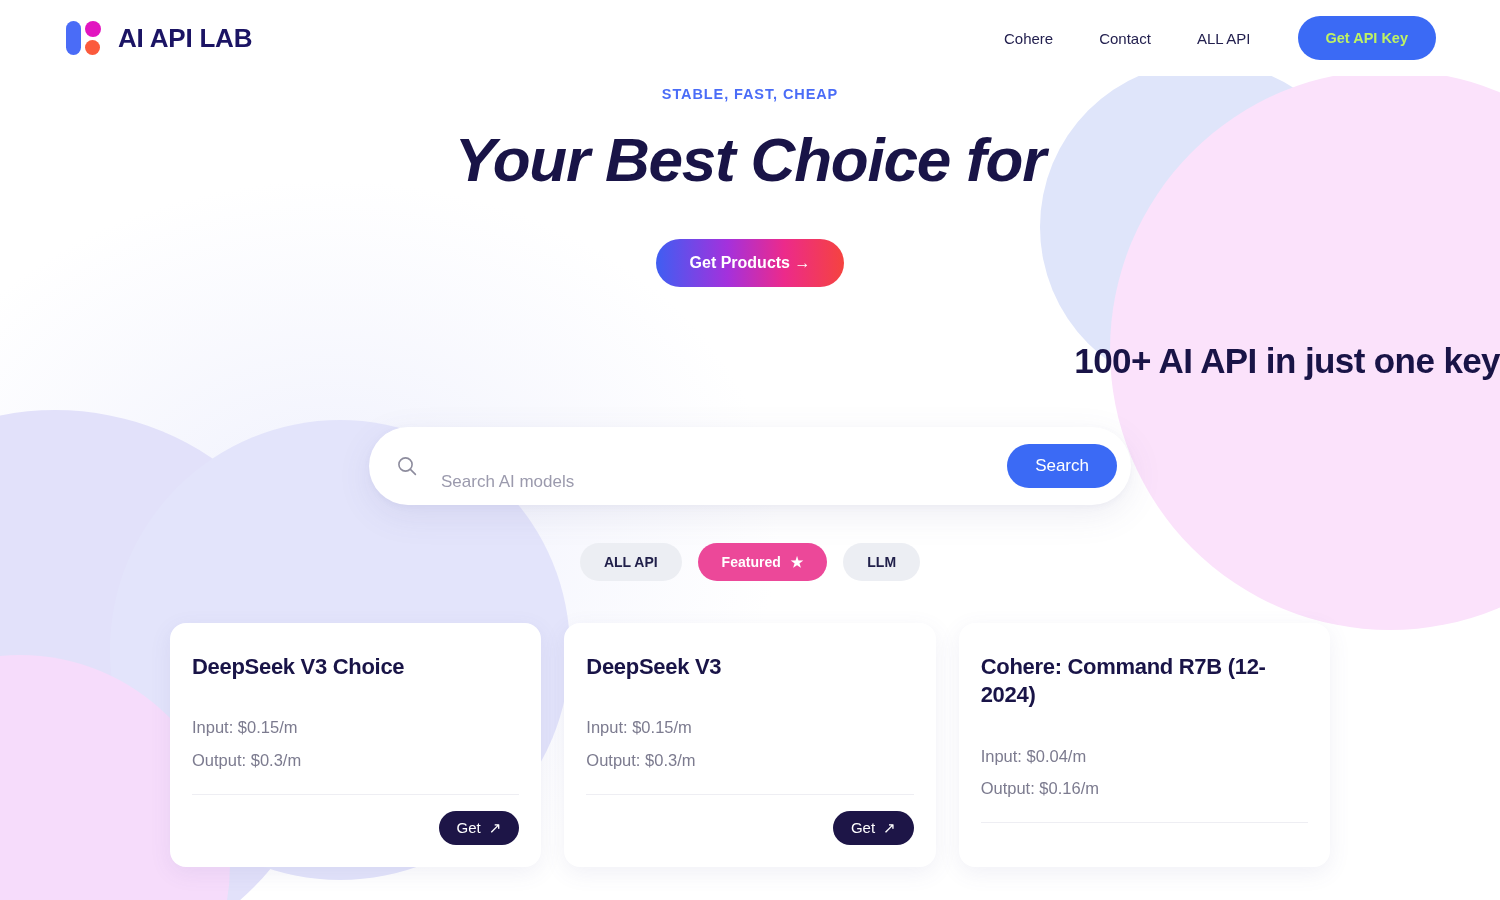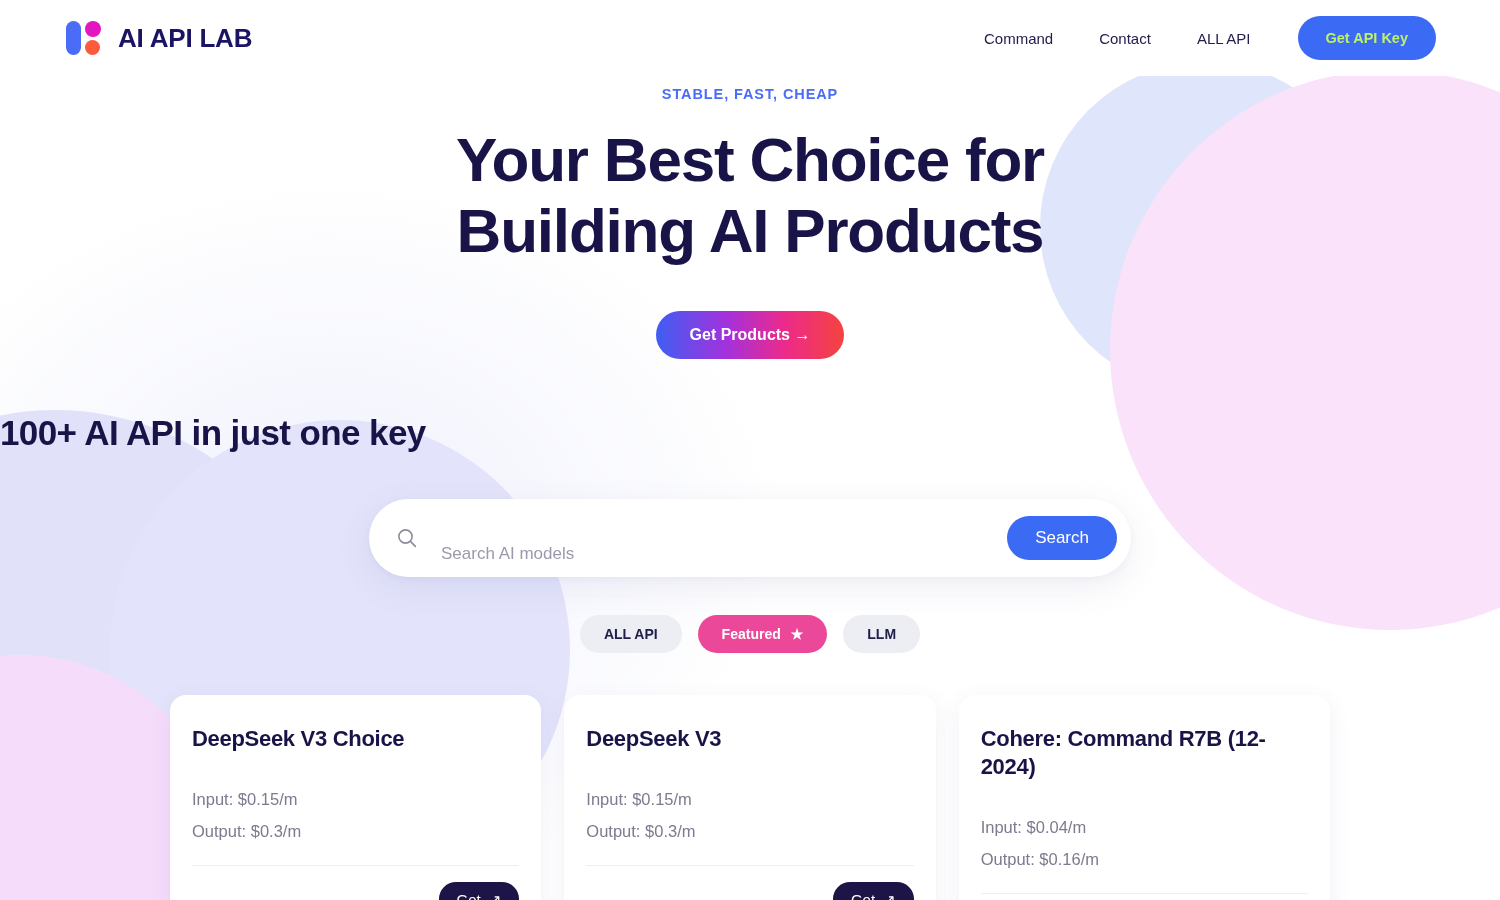--- a/index.html
+++ b/index.html
@@ -110,37 +110,37 @@
     font-size:14.5px; font-weight:700; letter-spacing:.9px;
     color:#4a6cf7;
     margin-top:0;
   }
   .hero-title {
     margin-top:22px;
     font-size:62px; line-height:1.15; font-weight:700;
     letter-spacing:-1.2px;
     color:#191447;
   }
-  .hero-title .line { display:block; }
+  .hero-title .line { display:block;font-style:italic; }
   .get-started {
     margin-top:44px;
     display:inline-flex; align-items:center; justify-content:center;
     gap:8px;
     height:48px; padding:0 34px;
     border:none; border-radius:26px;
     font-size:16px; font-weight:700; color:#fff;
     cursor:pointer;
     background:linear-gradient(90deg,#3f5ef2 0%,#a431dc 38%,#ec2a8b 68%,#f5433f 100%);
   }
 
   
   .section-title {
     position:relative; z-index:3;
     margin-top:54px;
-    text-align:left;
+    text-align:right;
     font-size:35px; font-weight:700; letter-spacing:-0.6px;
     color:#191447;
   }
   .search-wrap {
     position:relative; z-index:3;
     margin:46px auto 0;
     width:762px; height:78px;
     background:#ffffff;
     border-radius:42px;
     box-shadow:0 10px 34px rgba(90,90,150,.10), 0 2px 6px rgba(90,90,150,.05);
@@ -246,32 +246,31 @@
     <div class="brand">
       <span class="logo-mark">
         <span class="logo-pill"></span>
         <span class="logo-dot-top"></span>
         <span class="logo-dot-bot"></span>
       </span>
       <span class="brand-name">AI API LAB</span>
     </div>
 
     <nav class="nav">
-      <a class="nav-link">Command</a>
+      <a class="nav-link">Cohere</a>
       <a class="nav-link">Contact</a>
       <a class="nav-link">ALL API</a>
       <button class="cta-key">Get API Key</button>
     </nav>
   </header>
 
   <section class="hero">
     <div class="eyebrow">STABLE, FAST, CHEAP</div>
     <h1 class="hero-title">
       <span class="line">Your Best Choice for</span>
-      <span class="line">Building AI Products</span>
     </h1>
     <button class="get-started">Get Products →</button>
   </section>
 
   <section>
     <h2 class="section-title">100+ AI API in just one key</h2>
 
     <div class="search-wrap">
       <svg class="search-icon" viewBox="0 0 24 24" fill="none" stroke="#8d8c9d" stroke-width="1.6">
         <circle cx="10.5" cy="10.5" r="6.6"></circle>

